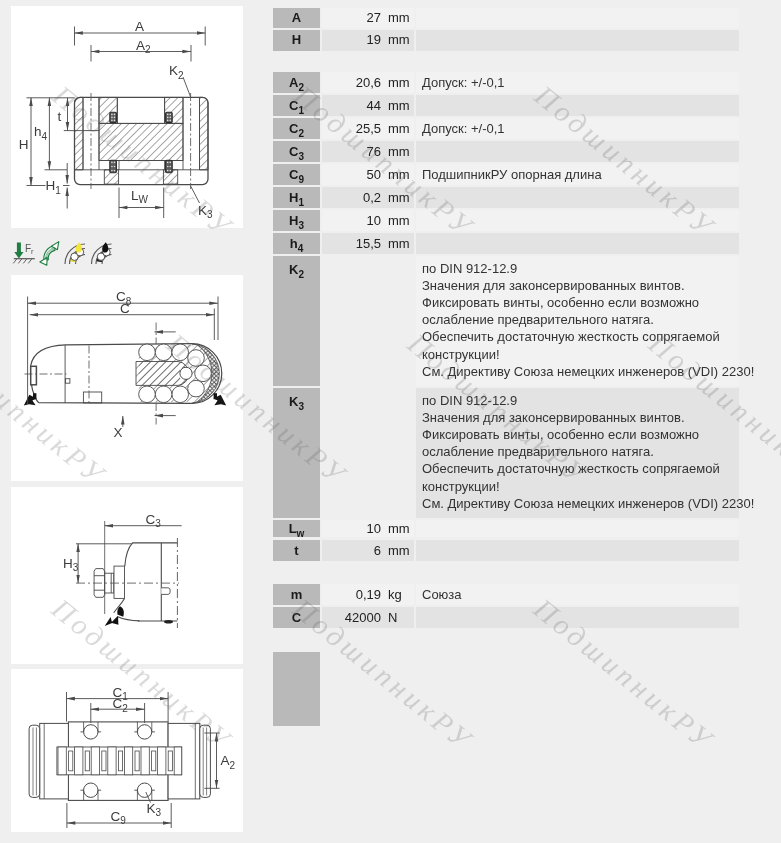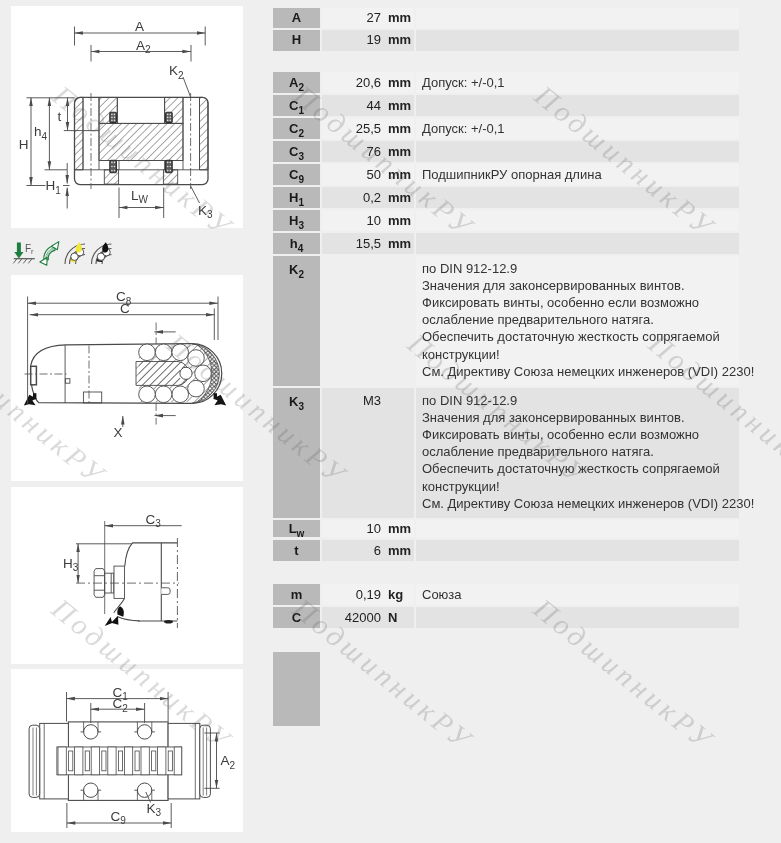--- a/index.html
+++ b/index.html
@@ -4,21 +4,21 @@
 html,body{margin:0;padding:0;}
 body{background:#efefef;font-family:"Liberation Sans",sans-serif;}
 #page{position:relative;width:781px;height:843px;background:#efefef;overflow:hidden;}
 .panel{position:absolute;background:#ffffff;}
 .row{position:absolute;left:273px;width:466px;}
 .lab{position:absolute;left:0;top:0;bottom:0;width:47px;background:#b9b9b9;font-weight:bold;font-size:13px;color:#1a1a1a;text-align:center;}
 .val{position:absolute;left:49px;top:0;bottom:0;width:92px;font-size:13px;color:#222;text-align:right;padding-right:6px;box-sizing:border-box;white-space:nowrap;}
 .desc{position:absolute;left:143px;top:0;bottom:0;width:323px;font-size:13px;color:#333;padding-left:6px;box-sizing:border-box;white-space:nowrap;}
 .lt{background:#f2f2f2;}
 .dk{background:#e3e3e3;}
-.u{display:inline-block;width:20px;margin-left:7px;text-align:left;font-weight:bold;}
+.u{display:inline-block;width:20px;margin-left:7px;text-align:left;}
 sub{font-size:10px;line-height:0;}
 .big .lab,.big .val,.big .desc{padding-top:4px;line-height:17.2px;}
 .big .lab{padding-top:5px;height:auto;}
 .wm{position:absolute;font-family:"Liberation Serif",serif;font-style:italic;font-size:29px;letter-spacing:4px;color:rgba(95,95,95,0.23);transform:rotate(39deg);transform-origin:0 0;white-space:nowrap;z-index:9;pointer-events:none;}
 svg text{font-family:"Liberation Sans",sans-serif;}
 </style></head>
 <body>
 <div id="page">
 
 <div class="panel" style="left:11px;top:6px;width:232px;height:222px;"></div>
@@ -495,21 +495,20 @@
 <div class="desc dk" style="line-height:21px;"></div>
 </div>
 
 <div class="row big" style="top:255.5px;height:130px;">
 <div class="lab" style="">K<sub>2</sub></div>
 <div class="desc lt" style="">по DIN 912-12.9<br>Значения для законсервированных винтов.<br>Фиксировать винты, особенно если возможно<br>ослабление предварительного натяга.<br>Обеспечить достаточную жесткость сопрягаемой<br>конструкции!<br>См. Директиву Союза немецких инженеров (VDI) 2230!</div>
 </div>
 
 <div class="row big" style="top:387.5px;height:130px;">
 <div class="lab" style="">K<sub>3</sub></div>
-<div class="val dk" style="">M3<span class="u"></span></div>
 <div class="desc dk" style="">по DIN 912-12.9<br>Значения для законсервированных винтов.<br>Фиксировать винты, особенно если возможно<br>ослабление предварительного натяга.<br>Обеспечить достаточную жесткость сопрягаемой<br>конструкции!<br>См. Директиву Союза немецких инженеров (VDI) 2230!</div>
 </div>
 
 <div class="row" style="top:519.5px;height:17.5px;">
 <div class="lab" style="line-height:17.5px;">L<sub>w</sub></div>
 <div class="val lt" style="line-height:17.5px;">10<span class="u">mm</span></div>
 <div class="desc lt" style="line-height:17.5px;"></div>
 </div>
 
 <div class="row" style="top:539.5px;height:21px;">

